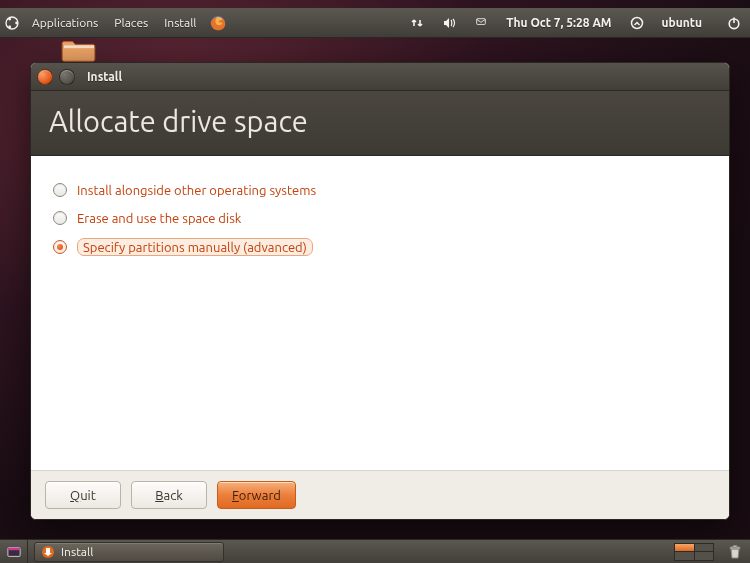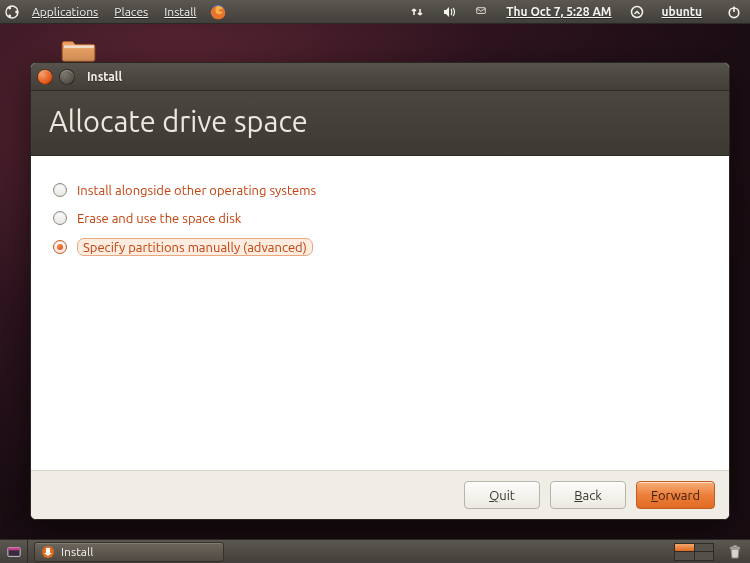--- a/index.html
+++ b/index.html
@@ -4,25 +4,25 @@
 <style>
   * { box-sizing: border-box; margin: 0; padding: 0; }
   html, body { width: 750px; height: 563px; overflow: hidden; font-family: "Ubuntu", "DejaVu Sans", sans-serif; }
   body {
     background: radial-gradient(ellipse 600px 400px at 180px 120px, #6a2b3a 0%, #4a1f2c 28%, #2f1420 55%, #1a0d13 100%);
     position: relative;
   }
 
   
   .top-panel {
-    position: absolute; top: 0; left: 0; right: 0; height: 24px;
+    position: absolute; top: 8px; left: 0; right: 0; height: 30px;
     background: linear-gradient(#5b5852, #423f3a);
     border-bottom: 1px solid #2b2926;
     display: flex; align-items: center;
-    color: #f4f2ef; font-size: 12px; text-decoration: underline;
+    color: #f4f2ef; font-size: 12px;
   }
   .top-panel .ubuntu-logo {
     width: 24px; height: 24px; display: flex; align-items: center; justify-content: center;
   }
   .top-panel .menu { padding: 0 8px; cursor: default; text-shadow: 0 1px 0 rgba(0,0,0,.4); }
   .top-panel .ff-icon { width: 18px; height: 18px; margin-left: 4px; }
   .top-panel .spacer { flex: 1; }
   .top-panel .tray { display: flex; align-items: center; gap: 18px; padding: 0 6px; }
   .tray-icon { width: 14px; height: 14px; display: flex; align-items: center; justify-content: center; }
   .tray-text { font-weight: bold; text-shadow: 0 1px 0 rgba(0,0,0,.4); }
@@ -81,21 +81,21 @@
     border: 1px solid #e9a77f;
     background: #fdece0;
     border-radius: 7px;
     padding: 1px 5px;
   }
   .opt-label { padding: 1px 0; }
 
   .footer {
     background: #f0ede7;
     border-top: 1px solid #d8d5ce;
-    padding: 10px 14px; display: flex; justify-content: flex-end; gap: 10px;
+    padding: 10px 14px; display: flex; gap: 10px;
   }
   .btn {
     min-width: 76px; height: 28px; padding: 0 14px;
     border: 1px solid #b9b4a9; border-radius: 4px;
     background: linear-gradient(#fdfcfa, #ece9e2);
     font-size: 13px; color: #3a352e;
     display: flex; align-items: center; justify-content: center;
     box-shadow: inset 0 1px 0 #fff;
   }
   .btn u { text-decoration: underline; }

